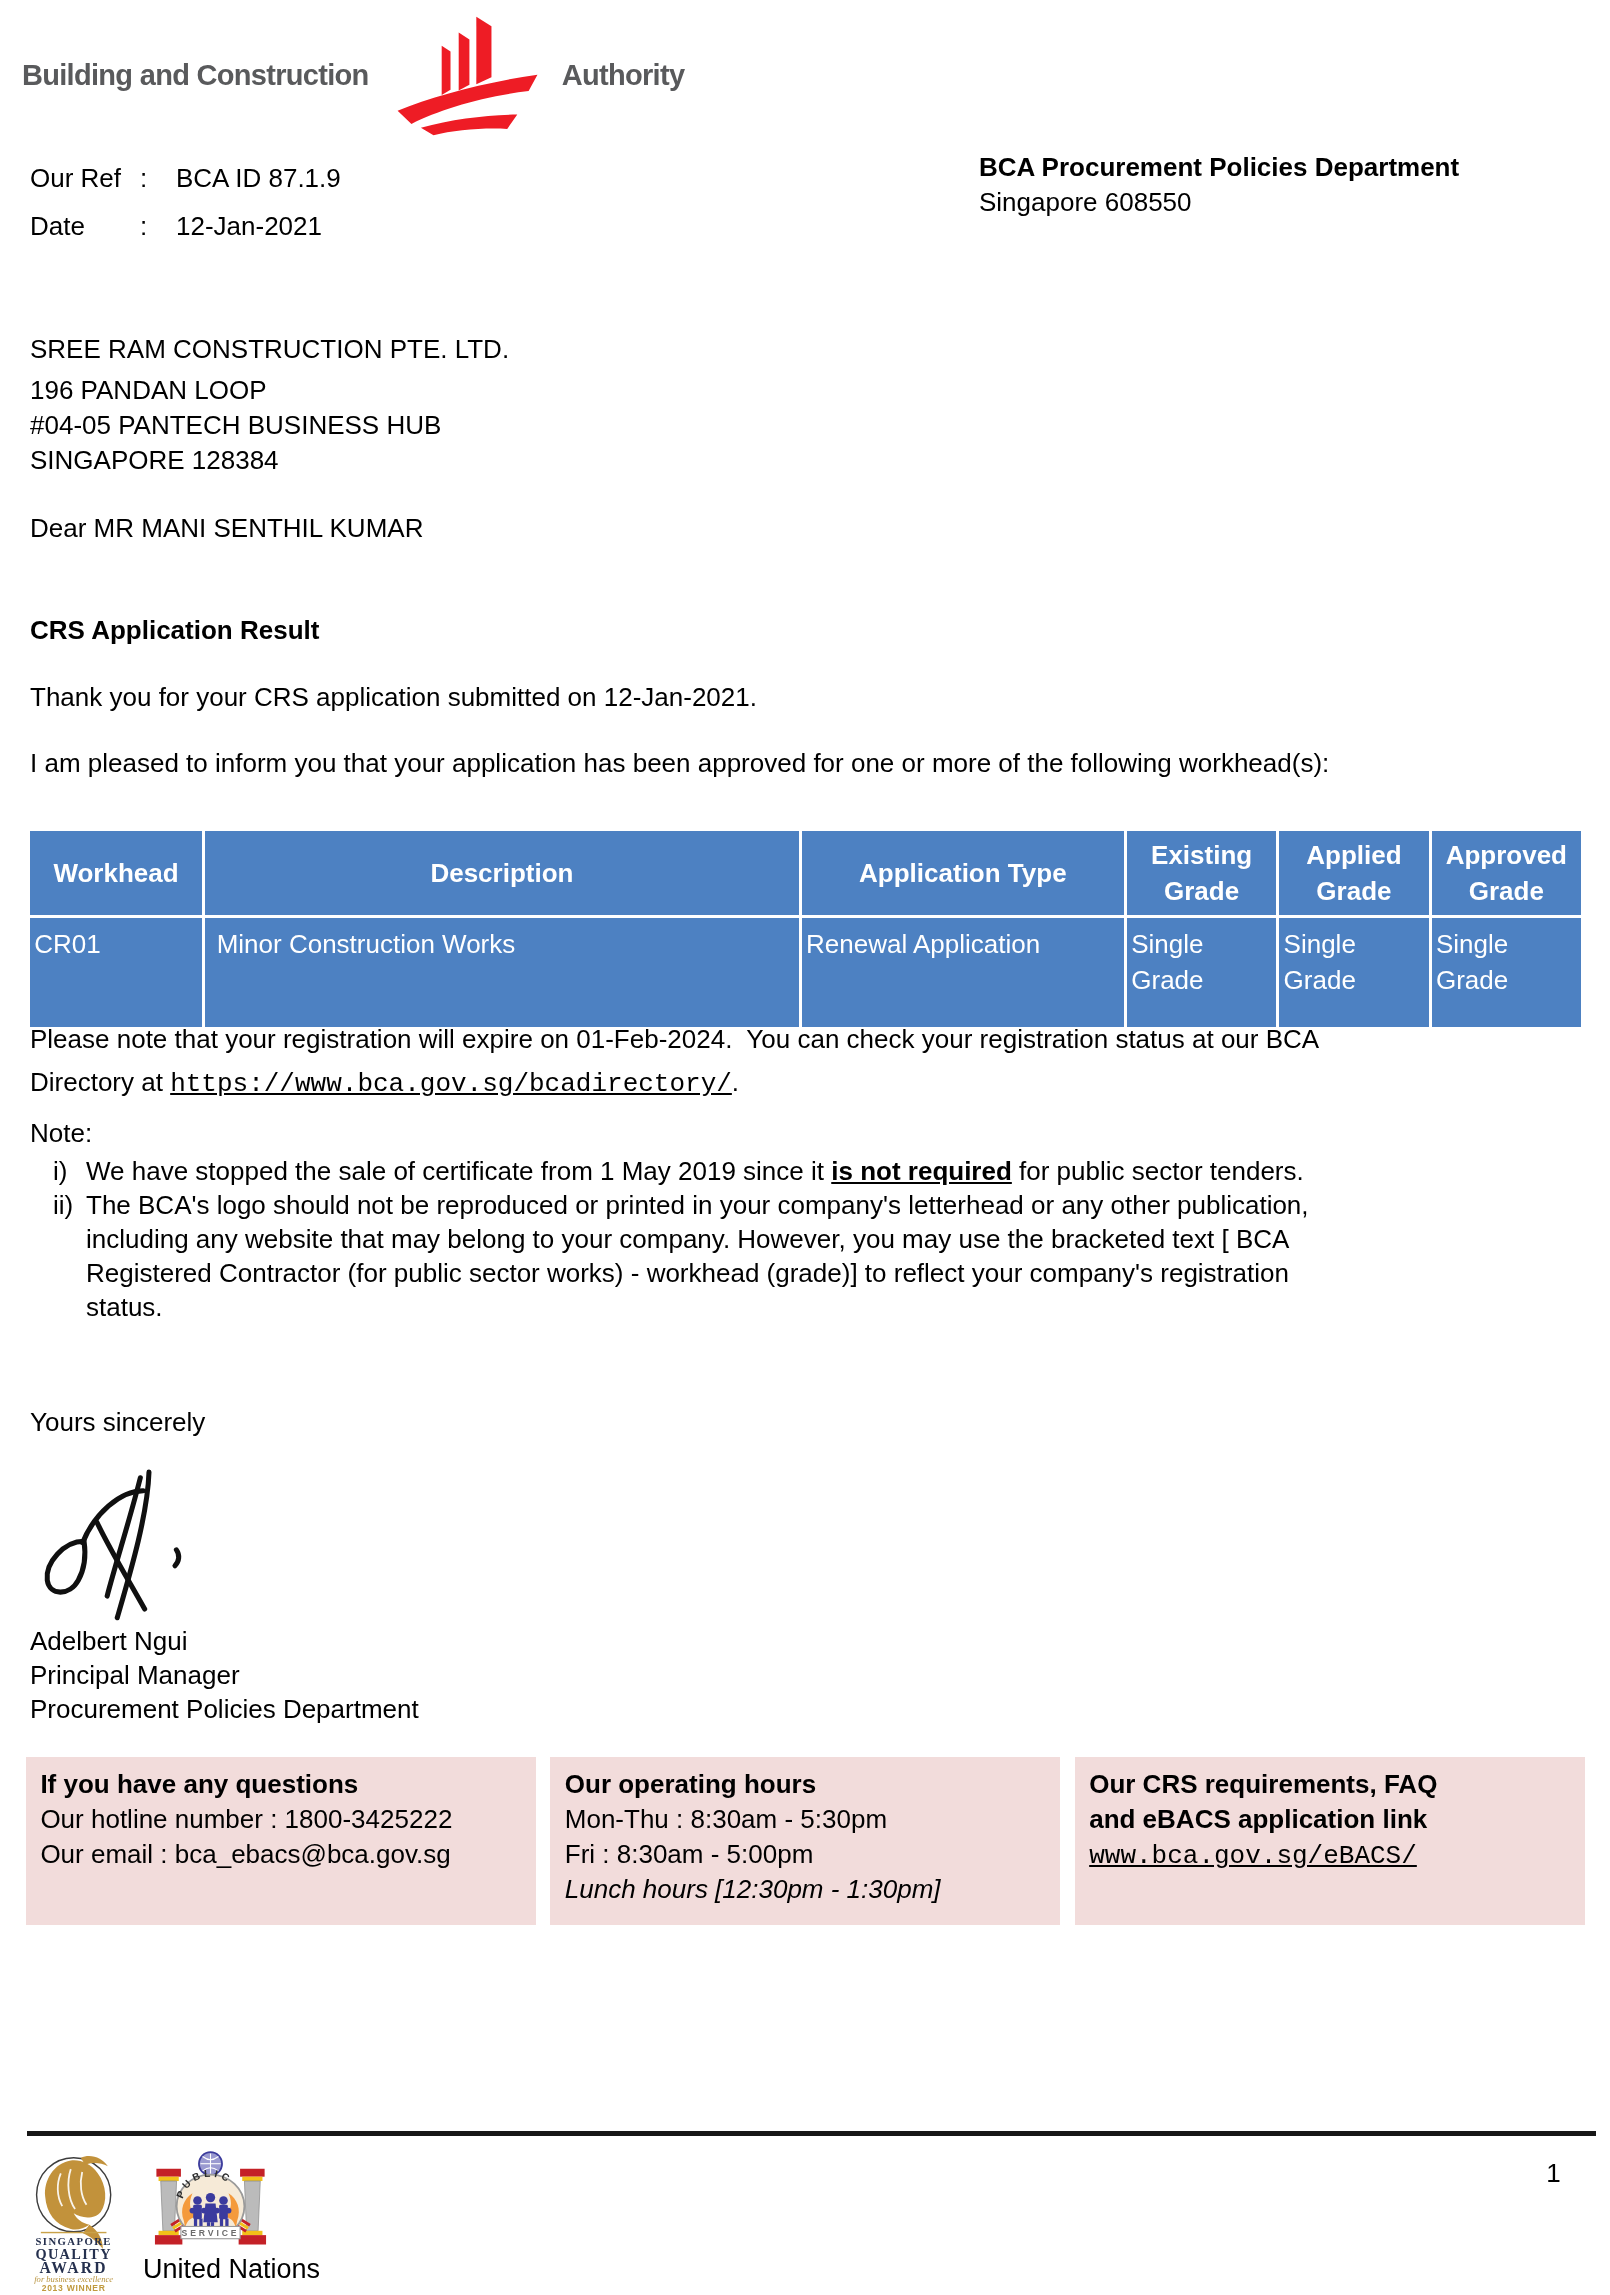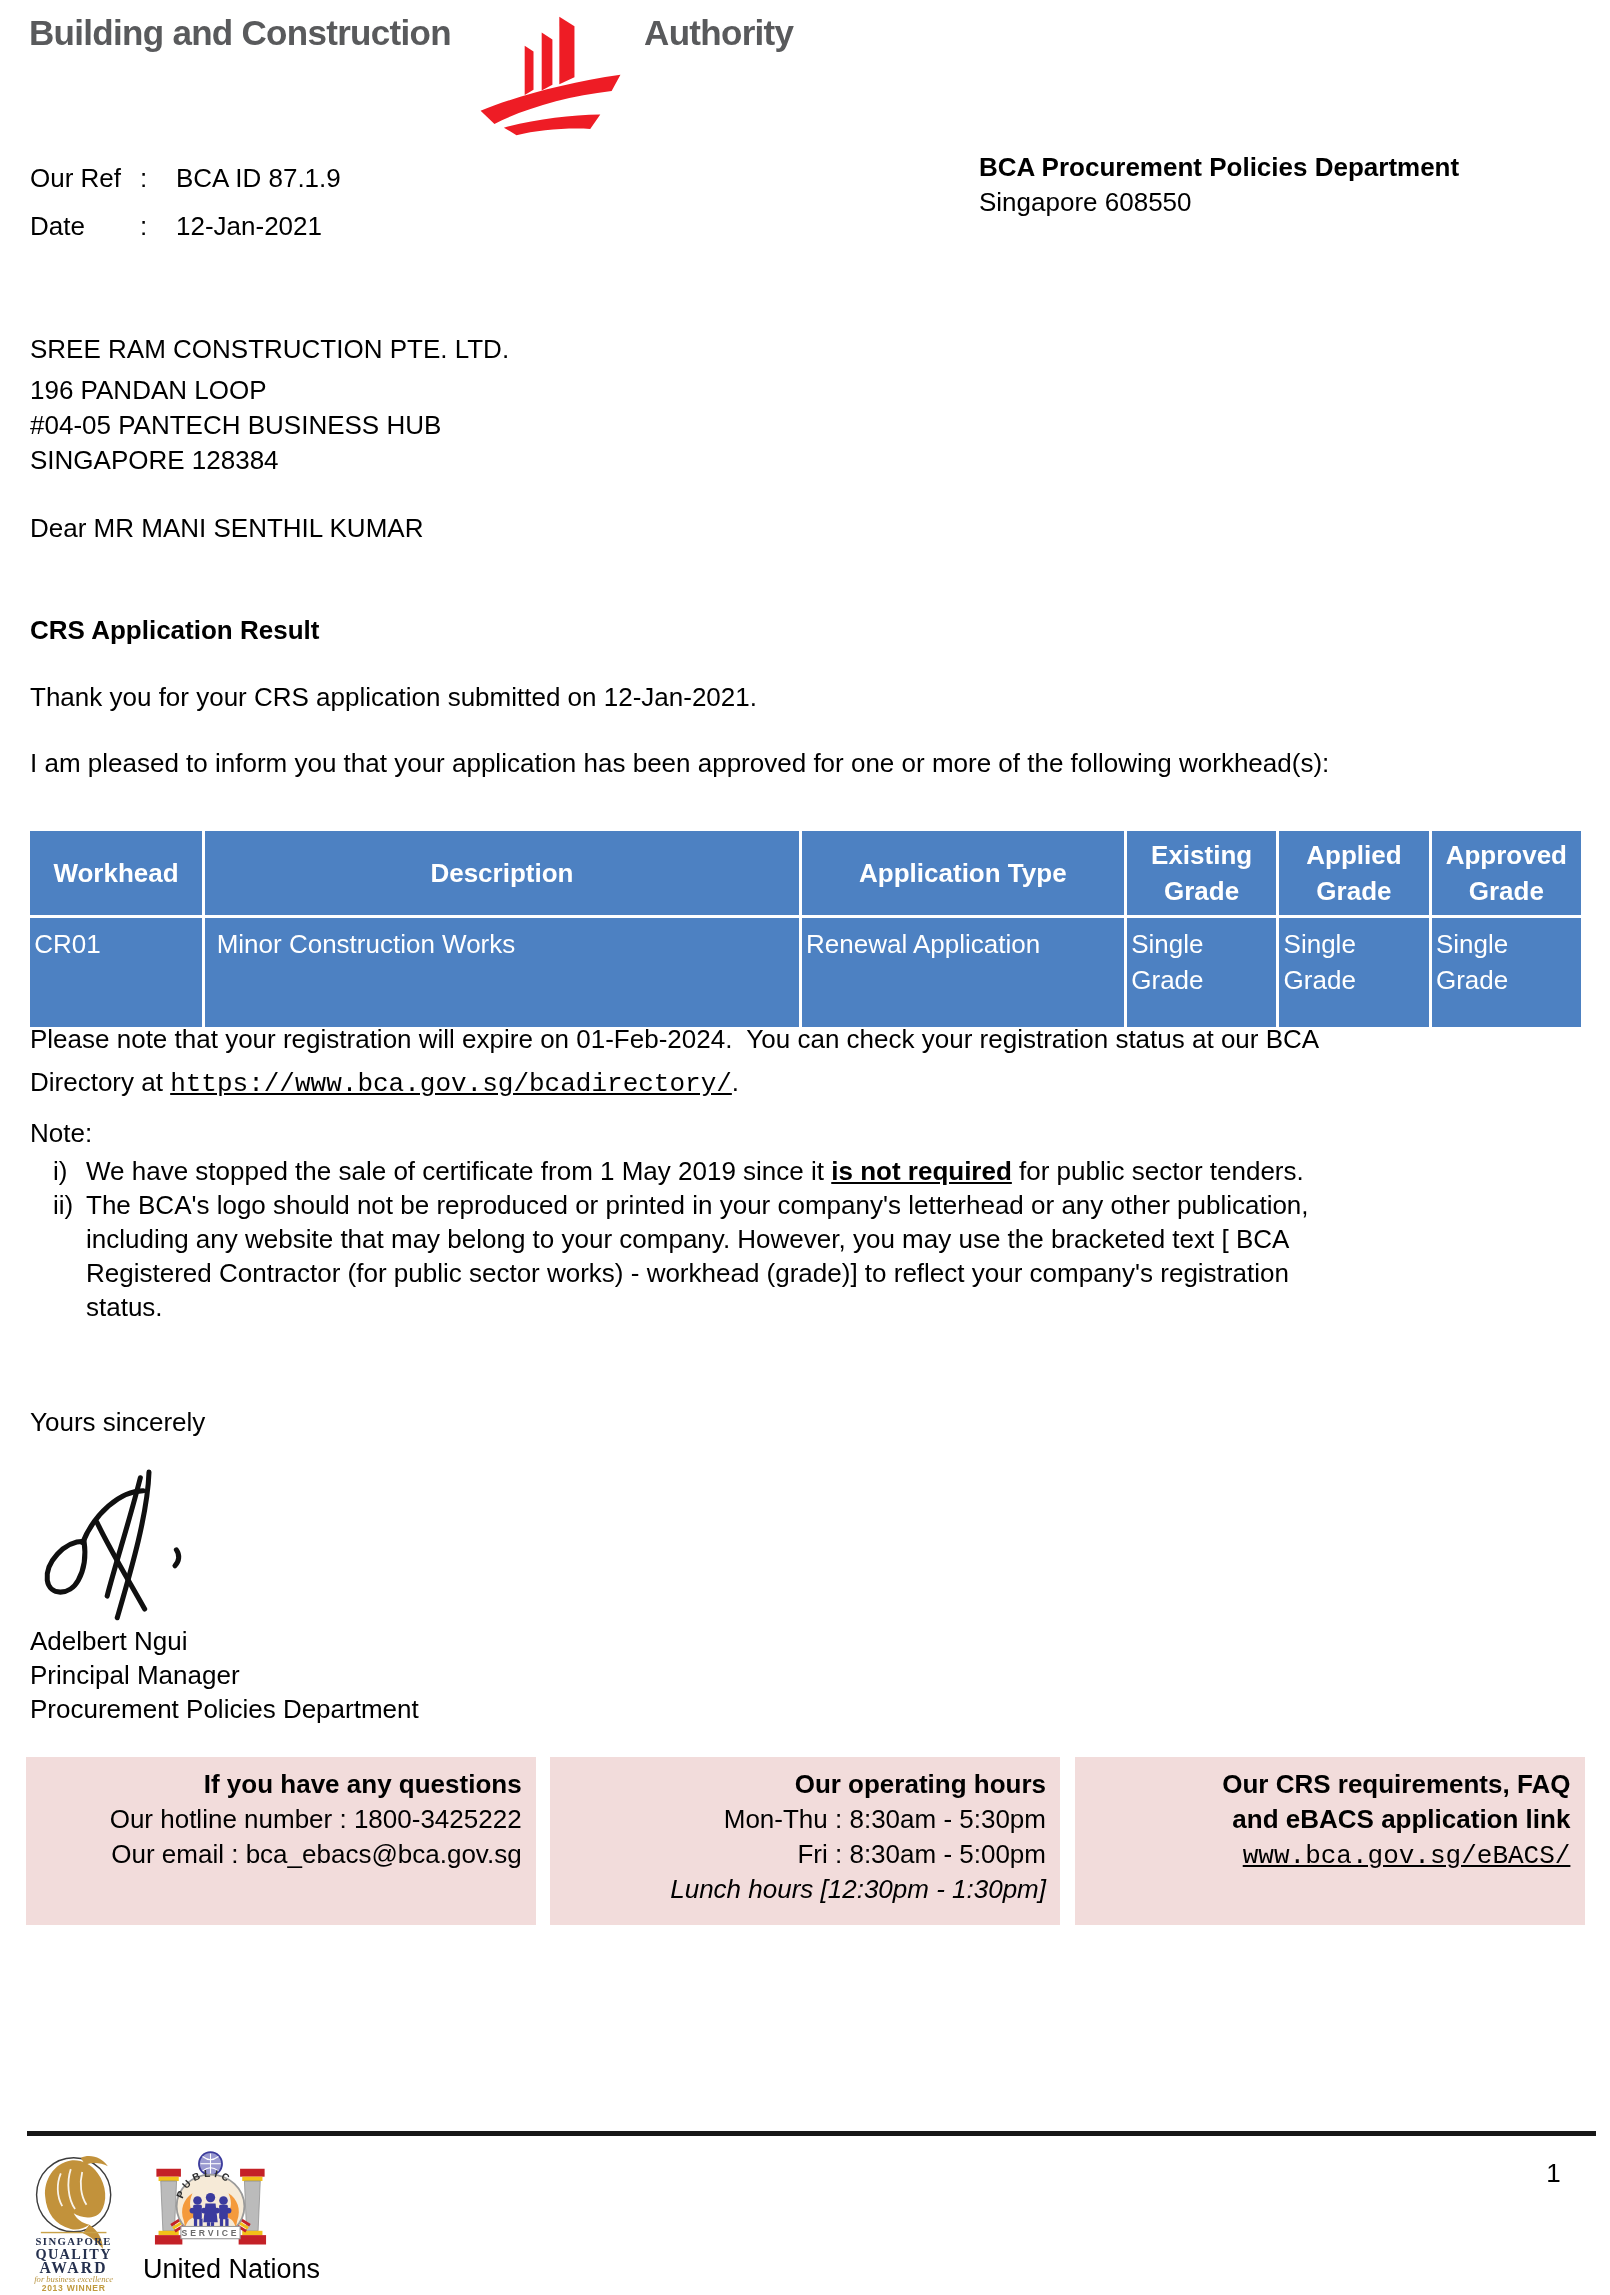--- a/index.html
+++ b/index.html
@@ -8,22 +8,22 @@
     font-family:"Liberation Sans",sans-serif;font-size:26px;color:#000;
     margin:0 auto;overflow:hidden;
   }
   .abs{position:absolute;}
   .b{font-weight:bold;}
   .i{font-style:italic;}
   .u{text-decoration:underline;}
   a{color:#000;font-family:Liberation Mono, monospace;}
 
   
-  .brand{left:29px;top:7.2px;display:flex;gap:11.6px;
-    color:#595a5c;font-weight:bold;font-size:35px;letter-spacing:-0.7px;padding-top:5.8px;}
+  .brand{left:22px;top:7.2px;display:flex;align-items:center;gap:11.6px;
+    color:#595a5c;font-weight:bold;font-size:29px;letter-spacing:-0.7px;padding-top:5.8px;}
   .brand svg{display:block;}
 
   
   .ref{left:30px;top:163px;}
   .ref .row{display:flex;margin-bottom:17.3px;}
   .ref .lbl{width:110px;}
   .ref .colon{width:36px;}
 
   .sender{left:979px;top:150px;line-height:35px;}
   .company{left:30px;top:306px;margin-top:28px;}
@@ -54,21 +54,21 @@
   .note .num{width:33px;flex:none;}
   .note .txt{flex:1;}
 
   .closing{left:30px;top:1407px;}
   .sig{left:35px;top:1453px;}
   .signer{left:30px;top:1624px;line-height:34px;}
 
   
   .boxes{left:26px;top:1757px;width:1559px;display:flex;gap:14.4px;}
   .box{background:#f2dcdb;width:510px;height:168px;box-sizing:border-box;
-       padding:10px 14.4px;line-height:35px;text-align:right;}
+       padding:10px 14.4px;line-height:35px;}
 
   .bar{left:27px;top:2131px;width:1569px;height:5px;background:#171717;}
 
   .sqa{left:29px;top:2152px;}
   .un{left:152px;top:2150px;}
   .uncap{left:143px;top:2254px;font-size:27px;}
   .pagenum{left:1539px;top:2158px;width:29px;text-align:center;}
 
   svg text{font-family:"Liberation Sans",sans-serif;}
   svg text.serif{font-family:"Liberation Serif",serif;}

